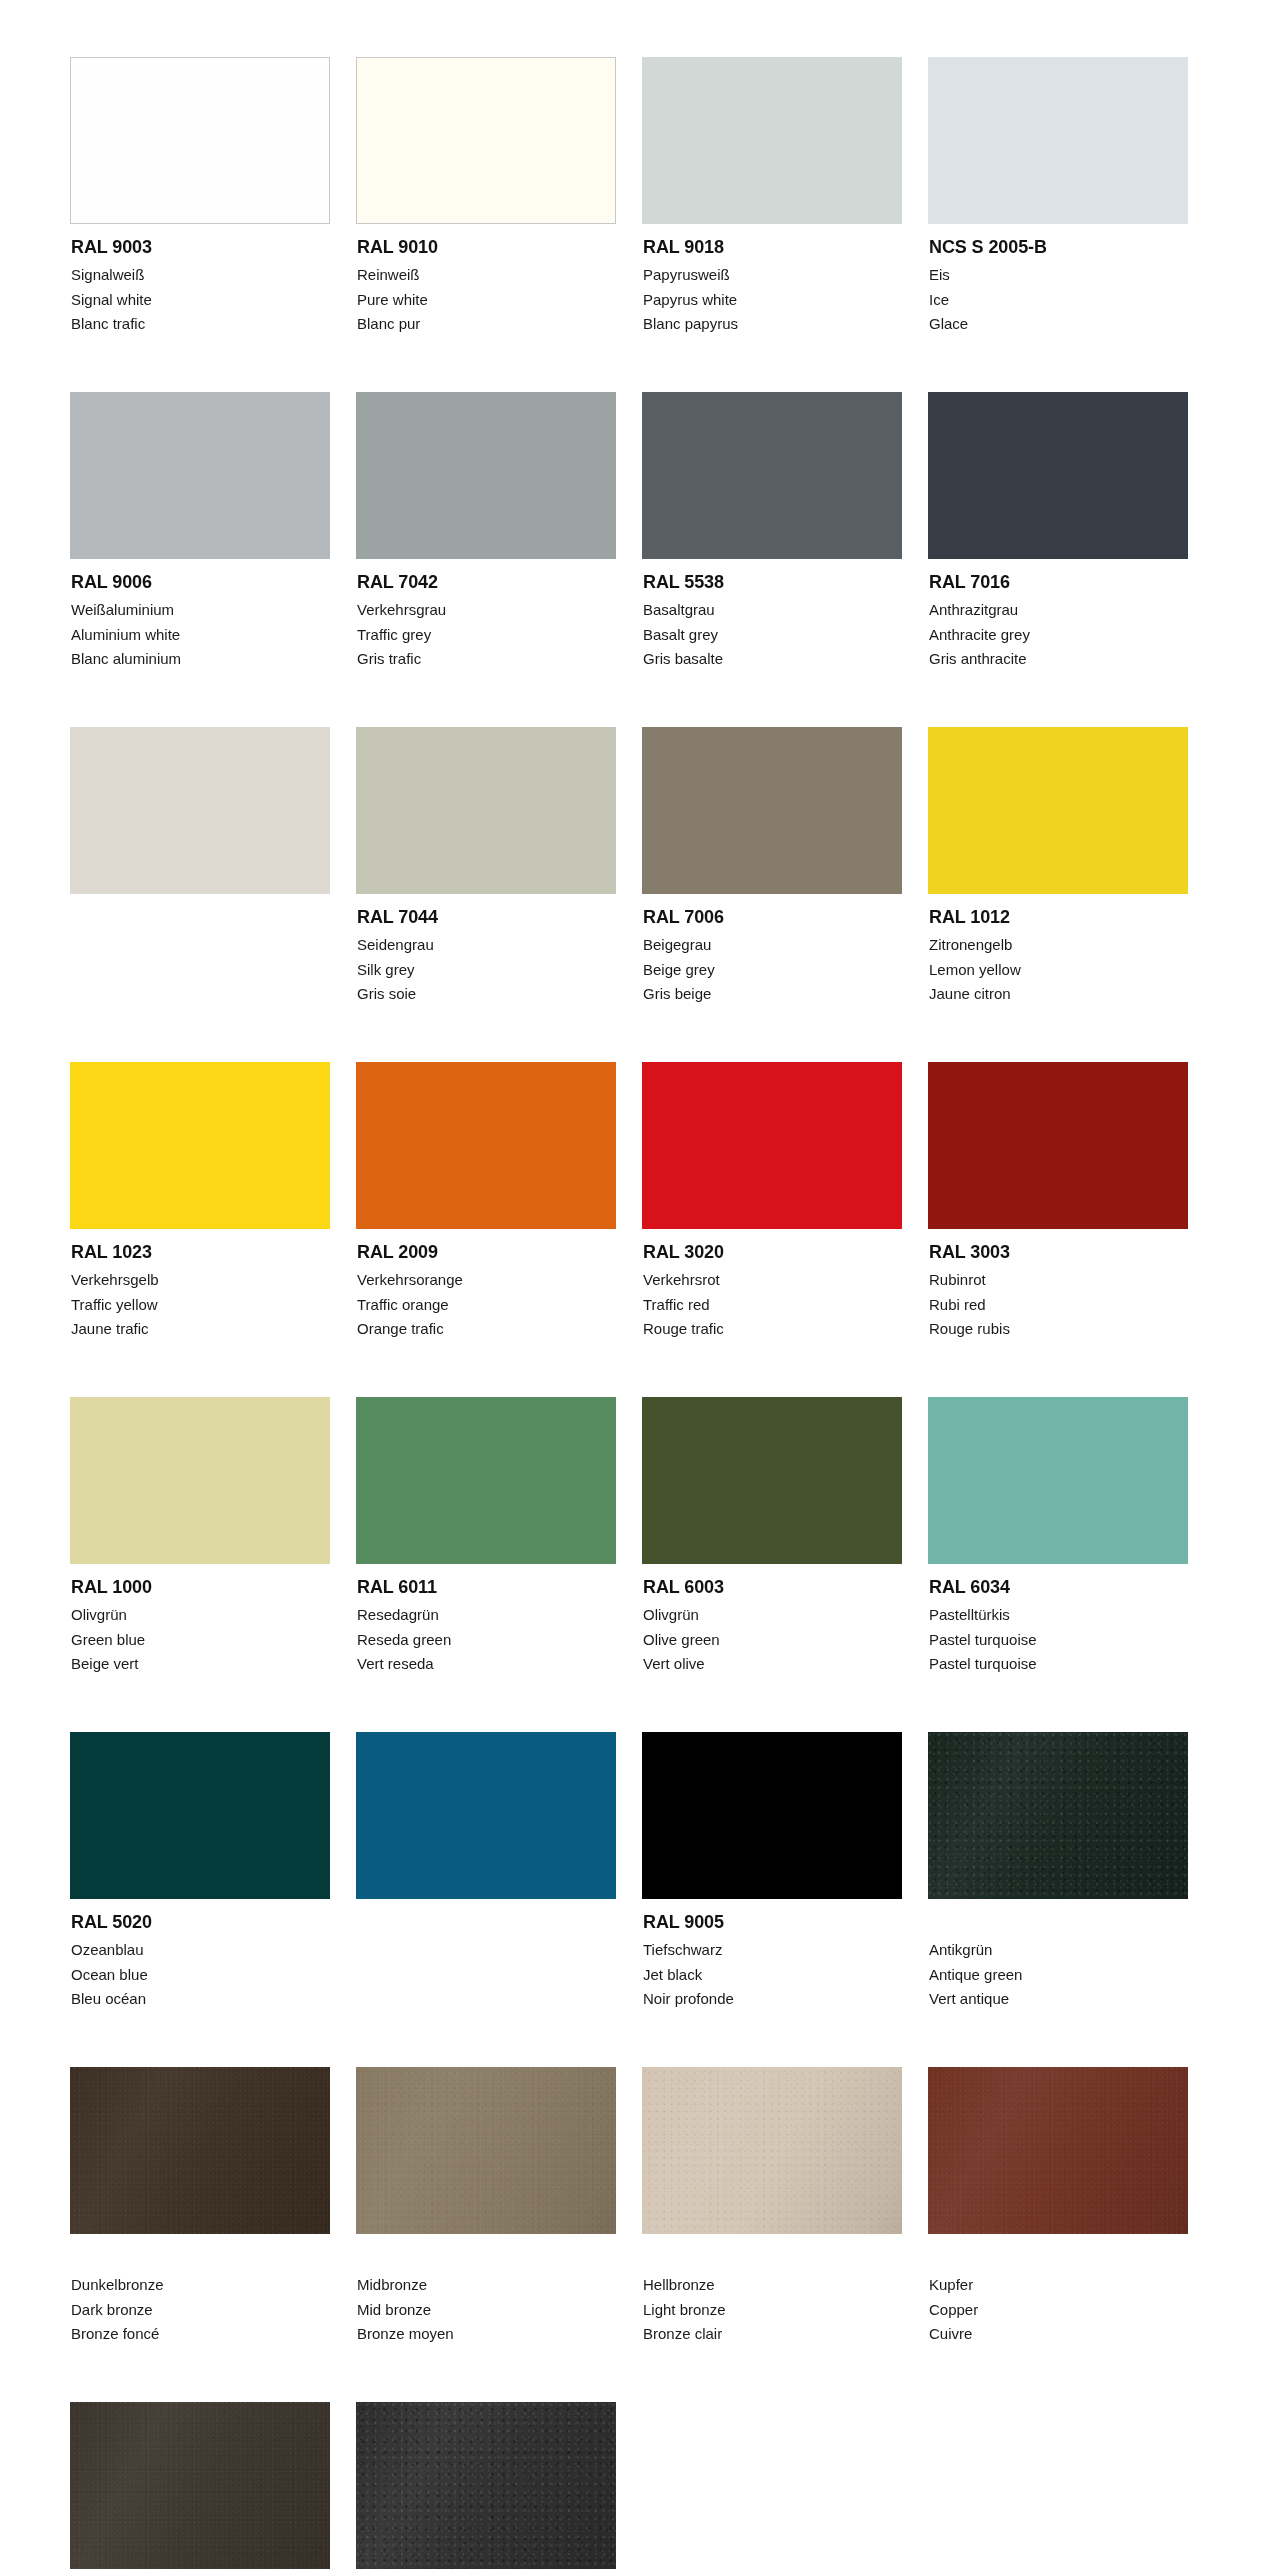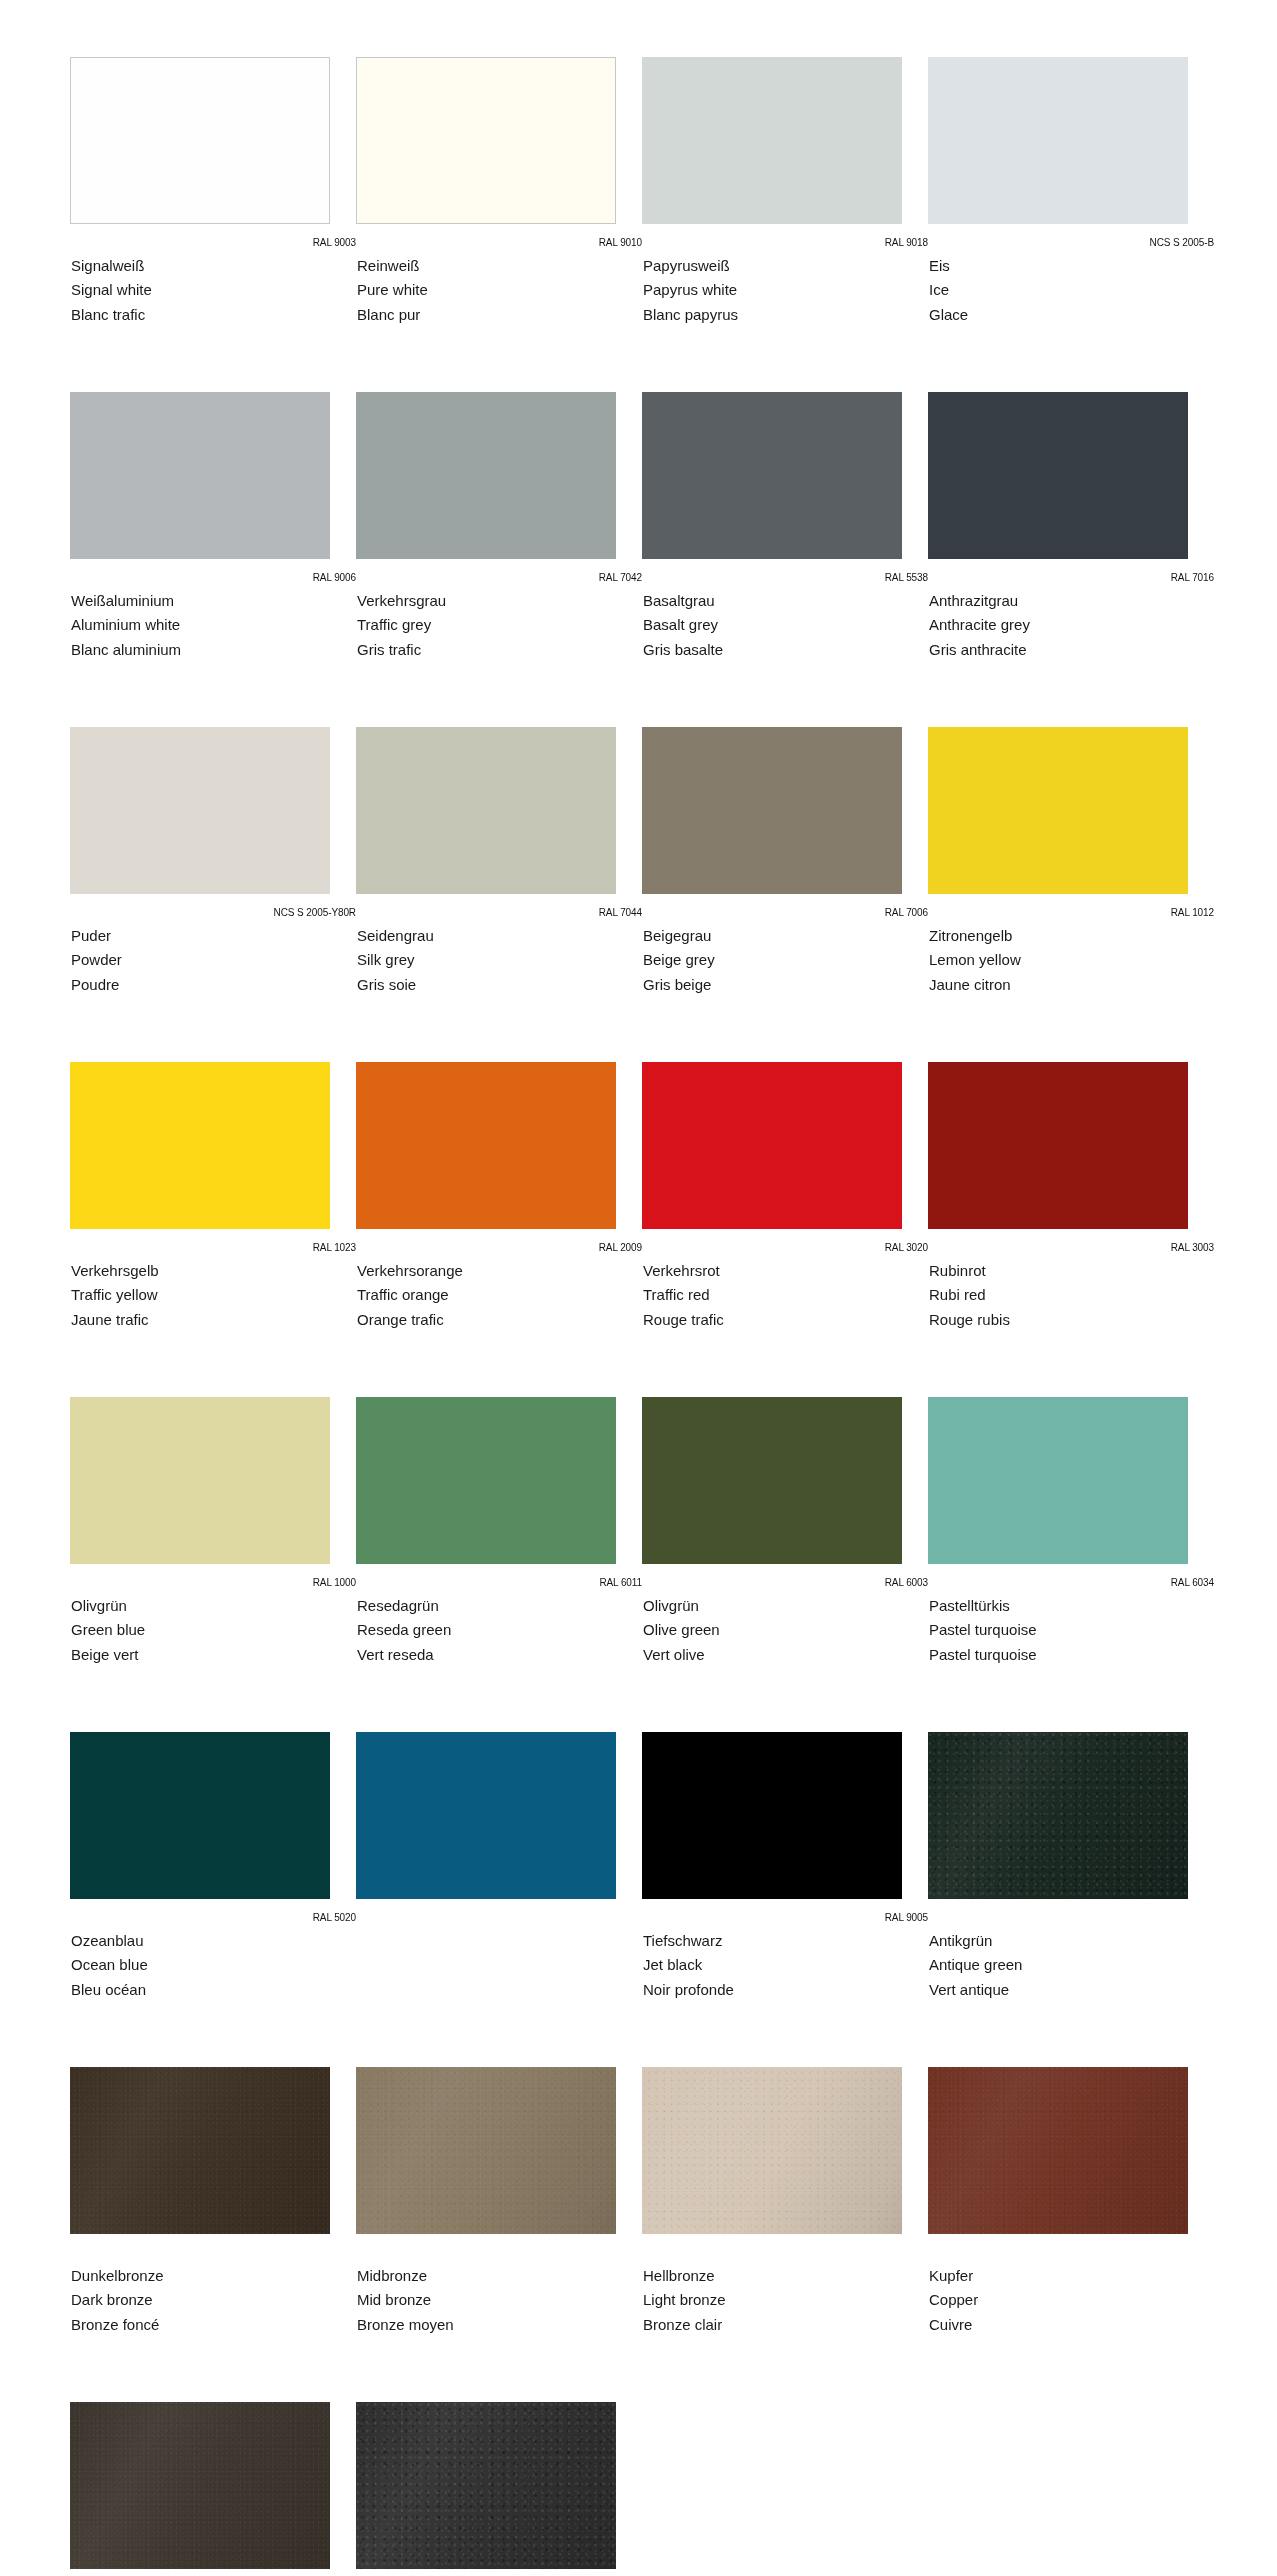--- a/index.html
+++ b/index.html
@@ -80,28 +80,27 @@
        rgba(255,255,255,0.015) 52%,
        rgba(0,0,0,0.07) 88%,
        rgba(0,0,0,0.12) 100%);
     pointer-events: none;
   }
   .labels {
     margin-top: 13.4px;
     padding-left: 1px;
   }
   .code {
-    font-weight: normal;
-    font-size: 10px;
+    font-weight: bold;
+    font-size: 18px;
     line-height: 1.18;
     color: #121212;
     letter-spacing: -0.1px;
     margin-bottom: 7.7px;
     white-space: nowrap;
-    text-align: right;
   }
   .code.empty { visibility: hidden; }
   .nm {
     font-size: 15px;
     line-height: 1.19;
     color: #1a1a1a;
     margin-bottom: 6.7px;
     white-space: nowrap;
   }
   .nm:last-child { margin-bottom: 0; }
@@ -178,26 +177,20 @@
         <div class="swatch-chip" title="#373d45" style="background: rgb(55, 61, 69);"></div>
         <div class="labels">
           <div class="code">RAL 7016</div>
           <div class="nm">Anthrazitgrau</div>
           <div class="nm">Anthracite grey</div>
           <div class="nm">Gris anthracite</div>
         </div>
       </div>
       <div class="swatch-cell">
         <div class="swatch-chip" title="#dedad2" style="background: rgb(222, 218, 210);"></div>
-        <div class="labels">
-          <div class="code">NCS S 2005-Y80R</div>
-          <div class="nm">Puder</div>
-          <div class="nm">Powder</div>
-          <div class="nm">Poudre</div>
-        </div>
       </div>
       <div class="swatch-cell">
         <div class="swatch-chip" title="#c5c5b5" style="background: rgb(197, 197, 181);"></div>
         <div class="labels">
           <div class="code">RAL 7044</div>
           <div class="nm">Seidengrau</div>
           <div class="nm">Silk grey</div>
           <div class="nm">Gris soie</div>
         </div>
       </div>

